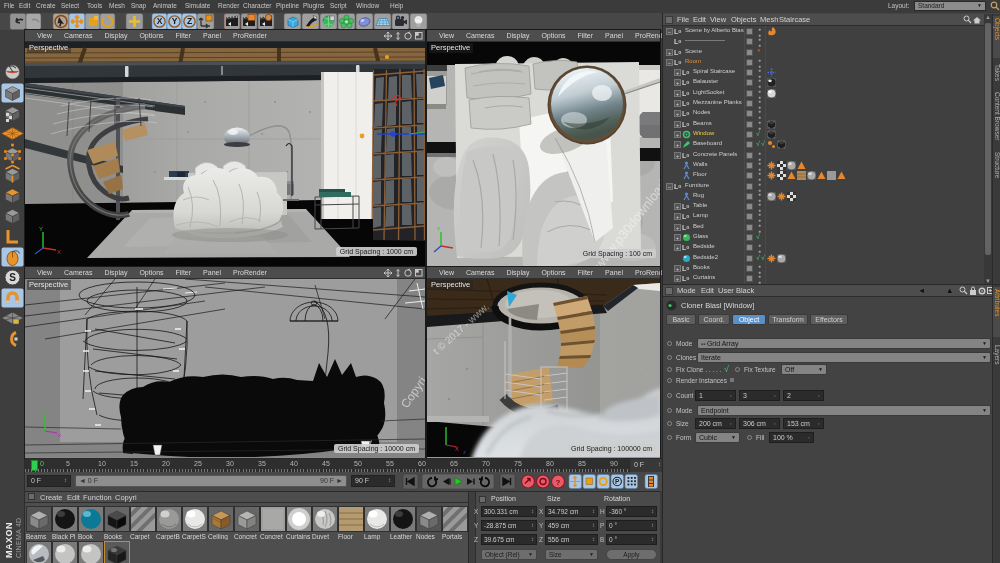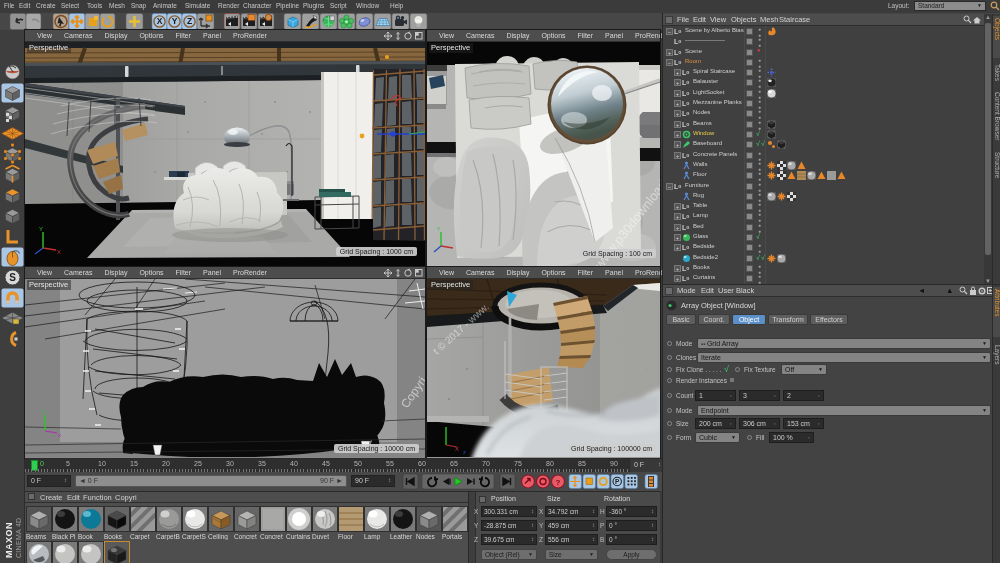--- a/index.html
+++ b/index.html
@@ -1373,21 +1373,21 @@
             <circle cx="23" cy="5" r="0.8" fill="#ccc"></circle>
             <rect x="28.5" y="1.5" width="5.5" height="6" fill="none" stroke="#ccc" stroke-width="1"></rect>
             <path d="M31.2,3 l0,3 M29.8,4.5 l3,0" stroke="#ccc" stroke-width="1"></path>
           </svg>
         </div>
         <svg style="position:absolute;left:3px;top:15px;" width="11" height="11" viewBox="0 0 11 11">
           <circle cx="5.5" cy="5.5" r="5" fill="#2a2a2a"></circle>
           <path d="M5.5,1.2 a4.3,4.3 0 0 1 0,8.6 a2.8,2.8 0 0 0 0,-8.6" fill="#3ac86a"></path>
           <circle cx="4" cy="5.5" r="1.6" fill="#3ac86a"></circle>
         </svg>
-        <span style="position:absolute;left:18px;top:16px;font-size:7.5px;color:#d8d8d8;">Array Object [Window]</span>
+        <span style="position:absolute;left:18px;top:16px;font-size:7.5px;color:#d8d8d8;">Cloner Biasl [Window]</span>
         <div style="position:absolute;left:3px;top:29px;width:30px;height:11px;background:#5e5e5e;border:1px solid #3a3a3a;border-radius:2px;color:#cfcfcf;font-size:7px;text-align:center;padding-top:1px;">Basic</div>
         <div style="position:absolute;left:35px;top:29px;width:32px;height:11px;background:#5e5e5e;border:1px solid #3a3a3a;border-radius:2px;color:#cfcfcf;font-size:7px;text-align:center;padding-top:1px;">Coord.</div>
         <div style="position:absolute;left:69px;top:29px;width:34px;height:11px;background:#5b8fc8;border:1px solid #3a3a3a;border-radius:2px;color:#fff;font-size:7px;text-align:center;padding-top:1px;">Object</div>
         <div style="position:absolute;left:105px;top:29px;width:40px;height:11px;background:#5e5e5e;border:1px solid #3a3a3a;border-radius:2px;color:#cfcfcf;font-size:7px;text-align:center;padding-top:1px;">Transform</div>
         <div style="position:absolute;left:147px;top:29px;width:38px;height:11px;background:#5e5e5e;border:1px solid #3a3a3a;border-radius:2px;color:#cfcfcf;font-size:7px;text-align:center;padding-top:1px;">Effectors</div>
         <span style="position:absolute;left:4px;top:56px;width:5px;height:5px;border:1px solid #888;border-radius:50%;"></span>
         <span style="position:absolute;left:13px;top:55px;font-size:6.5px;color:#c4c4c4;">Mode</span>
         <div style="position:absolute;left:34px;top:53px;width:294px;height:11px;background:#848484;border:1px solid #3a3a3a;border-radius:2px;color:#161616;font-size:7px;padding:1px 3px;"><span style="color:#333;font-size:6px;">▪▪ </span>Grid Array<span style="float:right;font-size:5px;">▼</span></div>
         <span style="position:absolute;left:4px;top:70px;width:5px;height:5px;border:1px solid #888;border-radius:50%;"></span>
         <span style="position:absolute;left:13px;top:69px;font-size:6.5px;color:#c4c4c4;">Clones</span>

